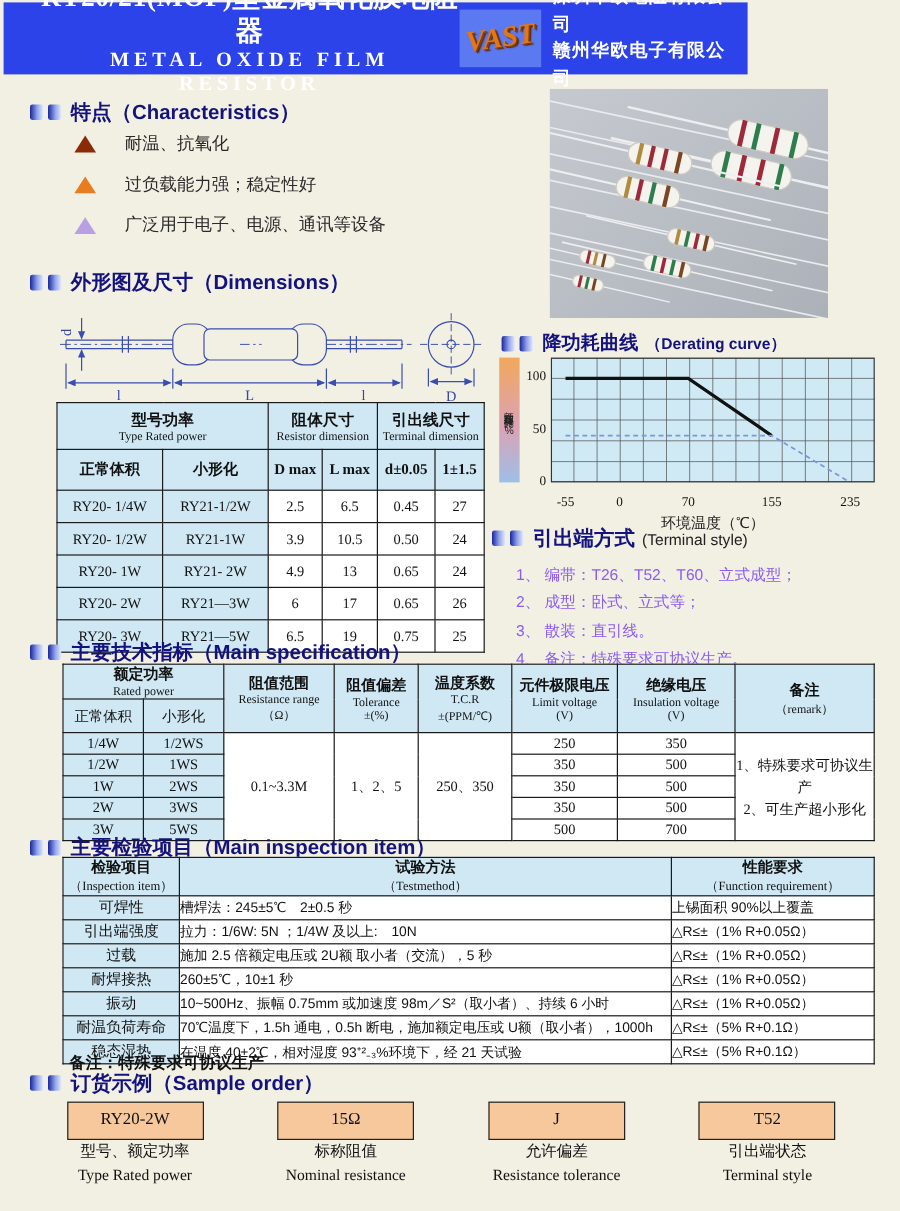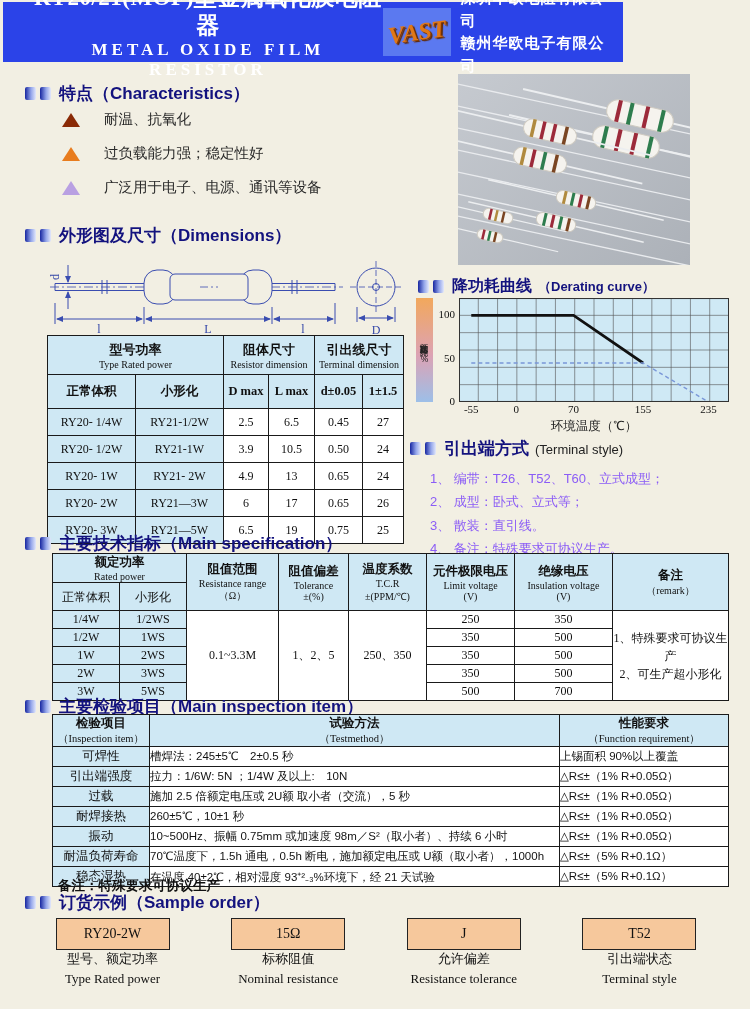--- a/index.html
+++ b/index.html
@@ -53,21 +53,21 @@
 
   
   .chart{position:absolute;left:416px;top:298px;display:flex}
   .strip{width:17px;height:104px;background:linear-gradient(#f2a85c,#dca2b4 55%,#9dbfe8);
          display:flex;align-items:center;justify-content:center}
   .strip span{writing-mode:vertical-rl;text-orientation:upright;font-size:8.5px;letter-spacing:1px;color:#222}
   .yticks{position:relative;width:26px;height:104px}
   .ytick{position:absolute;right:4px;font-size:11px;font-family:"Liberation Serif",serif}
   .plotwrap{width:270px}
   #plot{width:270px;height:104px;display:block}
-  .xticks{position:relative;height:13px;margin-top:1px}
+  .xticks{position:relative;height:13px;margin-top:11px}
   .xtick{position:absolute;font-size:11px;font-family:"Liberation Serif",serif;width:26px;text-align:center}
   .xlabel{text-align:center;font-size:12.5px;margin-top:2px;color:#222}
 
   
   #terminal{position:absolute;left:410px;top:437px;width:335px}
   .term-head{display:flex;align-items:baseline}
   #terminal-list{margin:7px 0 0 20px}
   .term-item{font-size:13px;line-height:1.8;color:#8b5cf6}
 
   

